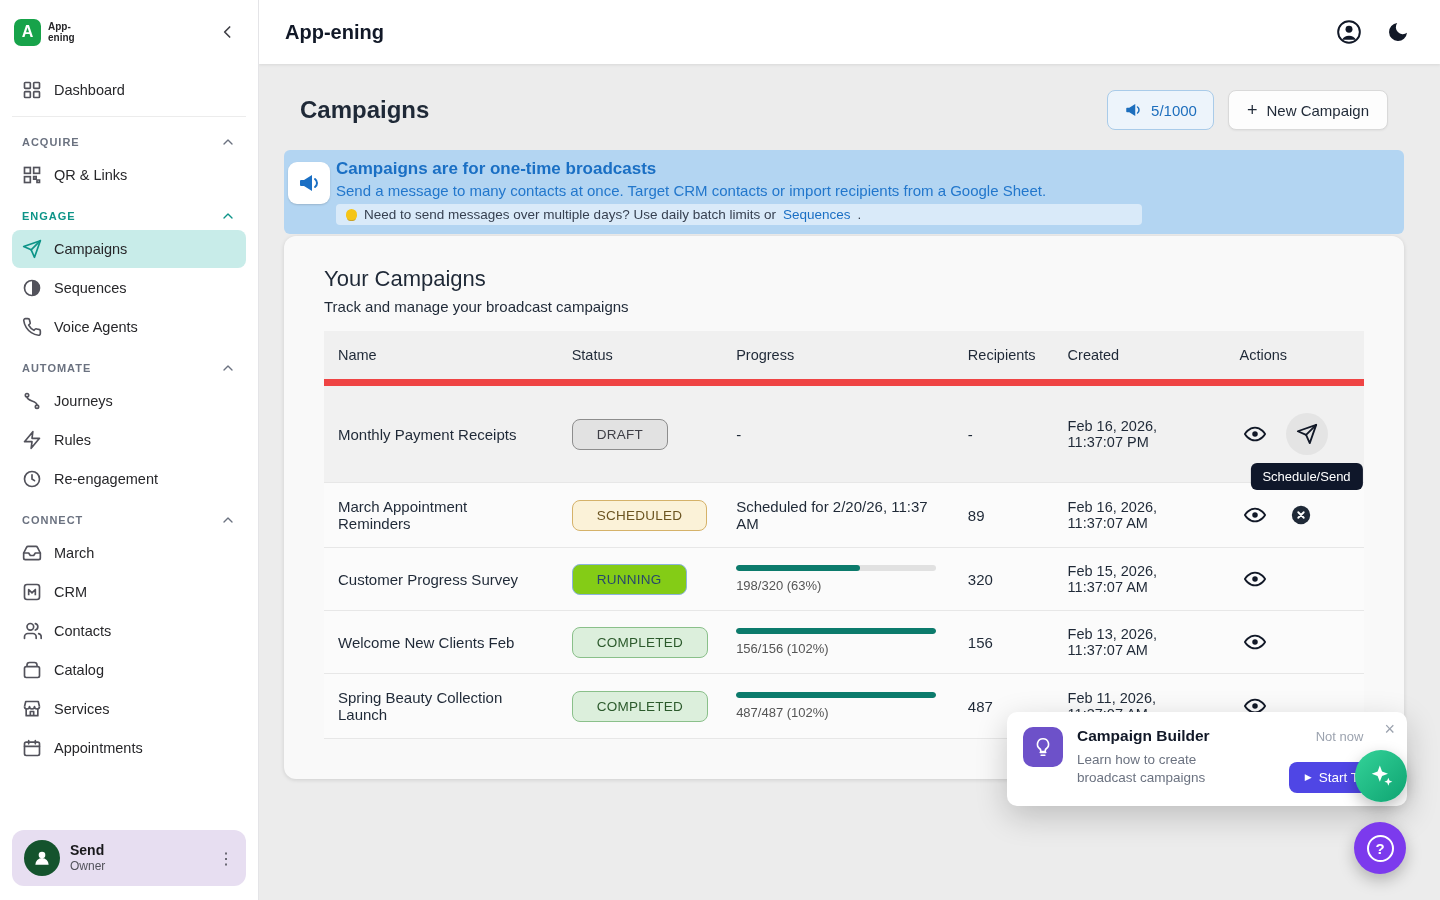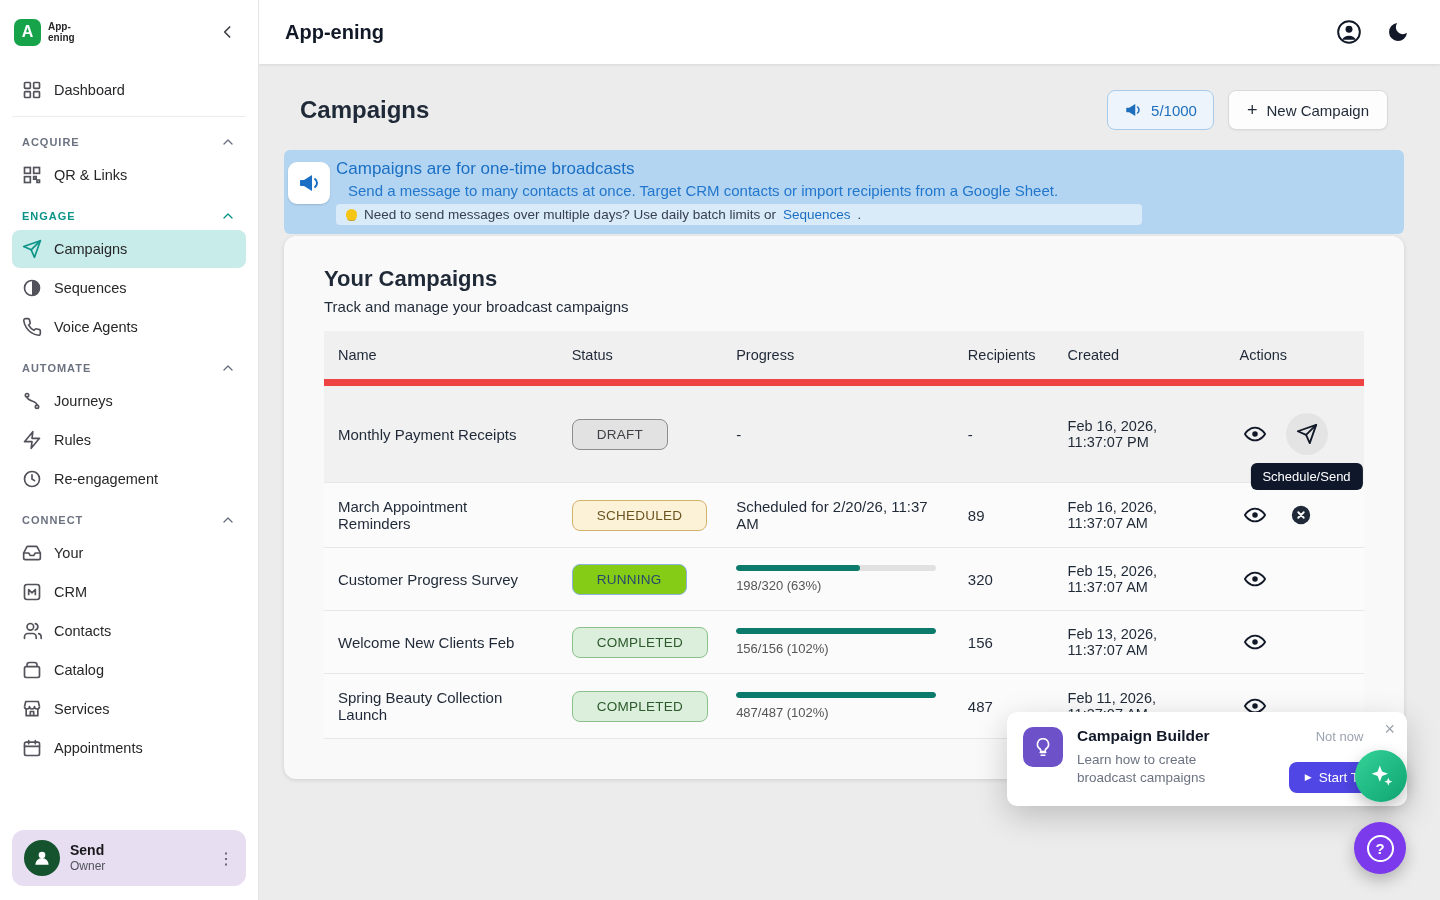--- a/index.html
+++ b/index.html
@@ -46,29 +46,29 @@
   .page-header { display:flex; align-items:center; justify-content:space-between; padding:12px 16px 20px; }
   .page-title { font-size:24px; font-weight:600; color:#1f2937; }
   .header-actions { display:flex; align-items:center; gap:14px; }
   .usage-badge { display:flex; align-items:center; gap:9px; padding:10px 16px; background:#edf4fb; border:1px solid #a9cbe9; border-radius:8px; color:#1d6ebd; font-size:15px; cursor:pointer; }
   .btn-new { display:flex; align-items:center; gap:9px; padding:10px 18px; background:#fdfdfd; border:1px solid #d9d9d9; border-radius:8px; font-size:15px; color:#1f2937; cursor:pointer; box-shadow:0 1px 2px rgba(0,0,0,.05); font-family:inherit; }
   .plus { font-size:18px; line-height:1; font-weight:400; }
 
   
   .banner { position:relative; background:#b3d5f2; border-radius:6px; padding:9px 16px 9px 52px; margin-bottom:2px; }
   .banner-tile { position:absolute; left:4px; top:12px; width:42px; height:42px; background:#fff; border-radius:9px; display:flex; align-items:center; justify-content:center; box-shadow:0 1px 2px rgba(0,0,0,.15); color:#1a6fc4; }
-  .banner-title { font-size:17px; font-weight:400; color:#1a6fc4; }
-  .banner-sub { font-size:15px; color:#2277cc; margin:3px 12px 5px; }
+  .banner-title { font-size:17px; font-weight:700; color:#1a6fc4; }
+  .banner-sub { font-size:15px; color:#2277cc; margin:3px 0 5px; }
   .banner-tip { display:flex; align-items:center; gap:7px; background:rgba(255,255,255,.5); border-radius:4px; padding:3px 10px; font-size:13.5px; color:#374151; width:806px; max-width:100%; }
   .bulb { width:11px; height:11px; border-radius:50% 50% 40% 40%; background:#f5c518; box-shadow:0 2px 0 -1px #c9a227; flex:none; }
   .banner-tip a { color:#1a6fc4; text-decoration:none; cursor:pointer; }
 
   
   .card { background:#f9f9f9; border-radius:12px; box-shadow:0 1px 4px rgba(0,0,0,.13); padding:30px 40px 40px; }
-  .card-title { font-size:22px; font-weight:700; color:#1f2937; }
+  .card-title { font-size:22px; font-weight:400; color:#1f2937; }
   .card-sub { font-size:15px; color:#1f2937; margin-top:6px; }
   table { width:100%; border-collapse:collapse; margin-top:16px; background:#fbfbfb; }
   thead th { text-align:left; font-size:14.5px; font-weight:500; color:#1f2937; background:#f0f0f0; padding:16px 14px; border-bottom:7px solid #ef4444; }
   tbody td { font-size:15px; color:#1f2937; padding:15px 14px; border-bottom:1px solid #e7e7e7; vertical-align:middle; }
   tbody tr.hovered { background:#f1f1f1; }
   tbody tr.hovered td { padding-top:27px; padding-bottom:27px; }
   .cell-created { font-size:14.5px; }
   .badge { display:inline-block; padding:7px 24px; border-radius:8px; font-size:13.5px; letter-spacing:.02em; }
   .s-draft { background:#e2e2e2; border:1px solid #8d8d8d; color:#3f3f46; }
   .s-scheduled { background:#fbf2d8; border:1px solid #d5b269; color:#6b5420; }
@@ -217,21 +217,21 @@
           <span>CONNECT</span>
           <svg class="i" viewBox="0 0 24 24" fill="none" stroke="currentColor" stroke-width="2" stroke-linecap="round" stroke-linejoin="round">
               <path d="m6 15 6-6 6 6"></path>
             </svg>
         </div>
         <div class="nav-item">
           <svg class="i" viewBox="0 0 24 24" fill="none" stroke="currentColor" stroke-width="2" stroke-linecap="round" stroke-linejoin="round">
               <polyline points="22 12 16 12 14 15 10 15 8 12 2 12"></polyline>
               <path d="M5.45 5.11 2 12v6a2 2 0 0 0 2 2h16a2 2 0 0 0 2-2v-6l-3.45-6.89A2 2 0 0 0 16.76 4H7.24a2 2 0 0 0-1.79 1.11z"></path>
             </svg>
-          <span>Your</span>
+          <span>March</span>
         </div>
         <div class="nav-item">
           <svg class="i" viewBox="0 0 24 24" fill="none" stroke="currentColor" stroke-width="2" stroke-linejoin="round">
               <rect x="3" y="3" width="18" height="18" rx="3"></rect>
               <path d="M8 16V9l4 4 4-4v7"></path>
             </svg>
           <span>CRM</span>
         </div>
         <div class="nav-item">
           <svg class="i" viewBox="0 0 24 24" fill="none" stroke="currentColor" stroke-width="2" stroke-linecap="round" stroke-linejoin="round">

